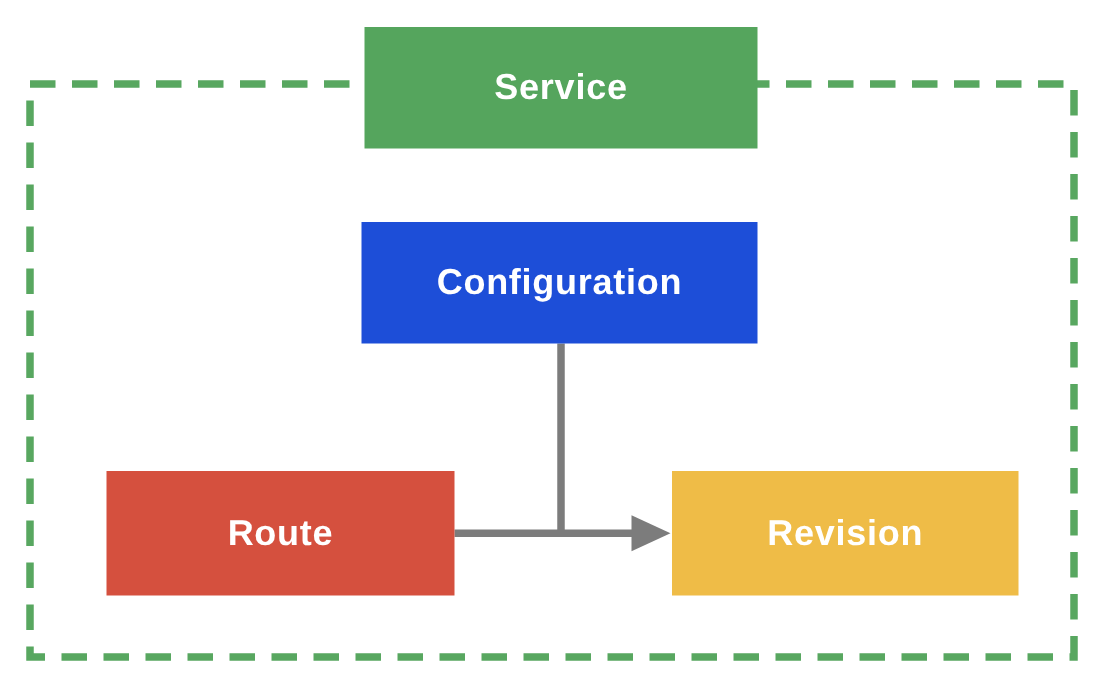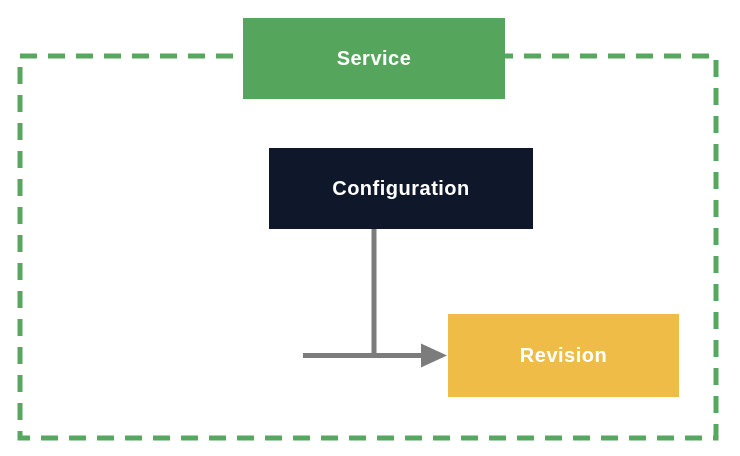--- a/index.html
+++ b/index.html
@@ -22,21 +22,21 @@
     width: 740px;
     height: 456px;
   }
   .node {
     position: absolute;
     display: flex;
     align-items: center;
     justify-content: center;
     color: #ffffff;
     font-weight: bold;
-    font-size: 20px;
+    font-size: 24px;
     letter-spacing: 0.5px;
     text-align: center;
     user-select: none;
   }
   .node-service       { left: 243px; top: 18px;  width: 262px; height: 81px; }
   .node-configuration { left: 241px; top: 148px; width: 264px; height: 81px; }
   .node-route         { left: 71px;  top: 314px; width: 232px; height: 83px; }
   .node-revision      { left: 448px; top: 314px; width: 231px; height: 83px; }
 </style>
 </head>
@@ -52,22 +52,25 @@
 
     <line x1="303" y1="355.5" x2="424" y2="355.5" stroke-width="5" stroke="#7C7C7C"></line>
 
     <polygon points="421,343.5 421,367.5 447,355.5" fill="#7C7C7C"></polygon>
   </svg>
 
   <div class="node node-service" style="background-color: rgb(85, 165, 93);">
     <span>Service</span>
   </div>
 
-  <div class="node node-configuration" style="background-color: #0f172a; margin-left: 28px;">
+  <div class="node node-configuration" style="background-color: #1d4ed8;">
     <span>Configuration</span>
   </div>
 
+  <div class="node node-route" style="background-color: rgb(213, 80, 62);">
+    <span>Route</span>
+  </div>
 
   <div class="node node-revision" style="background-color: rgb(239, 188, 71); align-items: center;">
     <span>Revision</span>
   </div>
 
 </div>
 
 </body></html>

